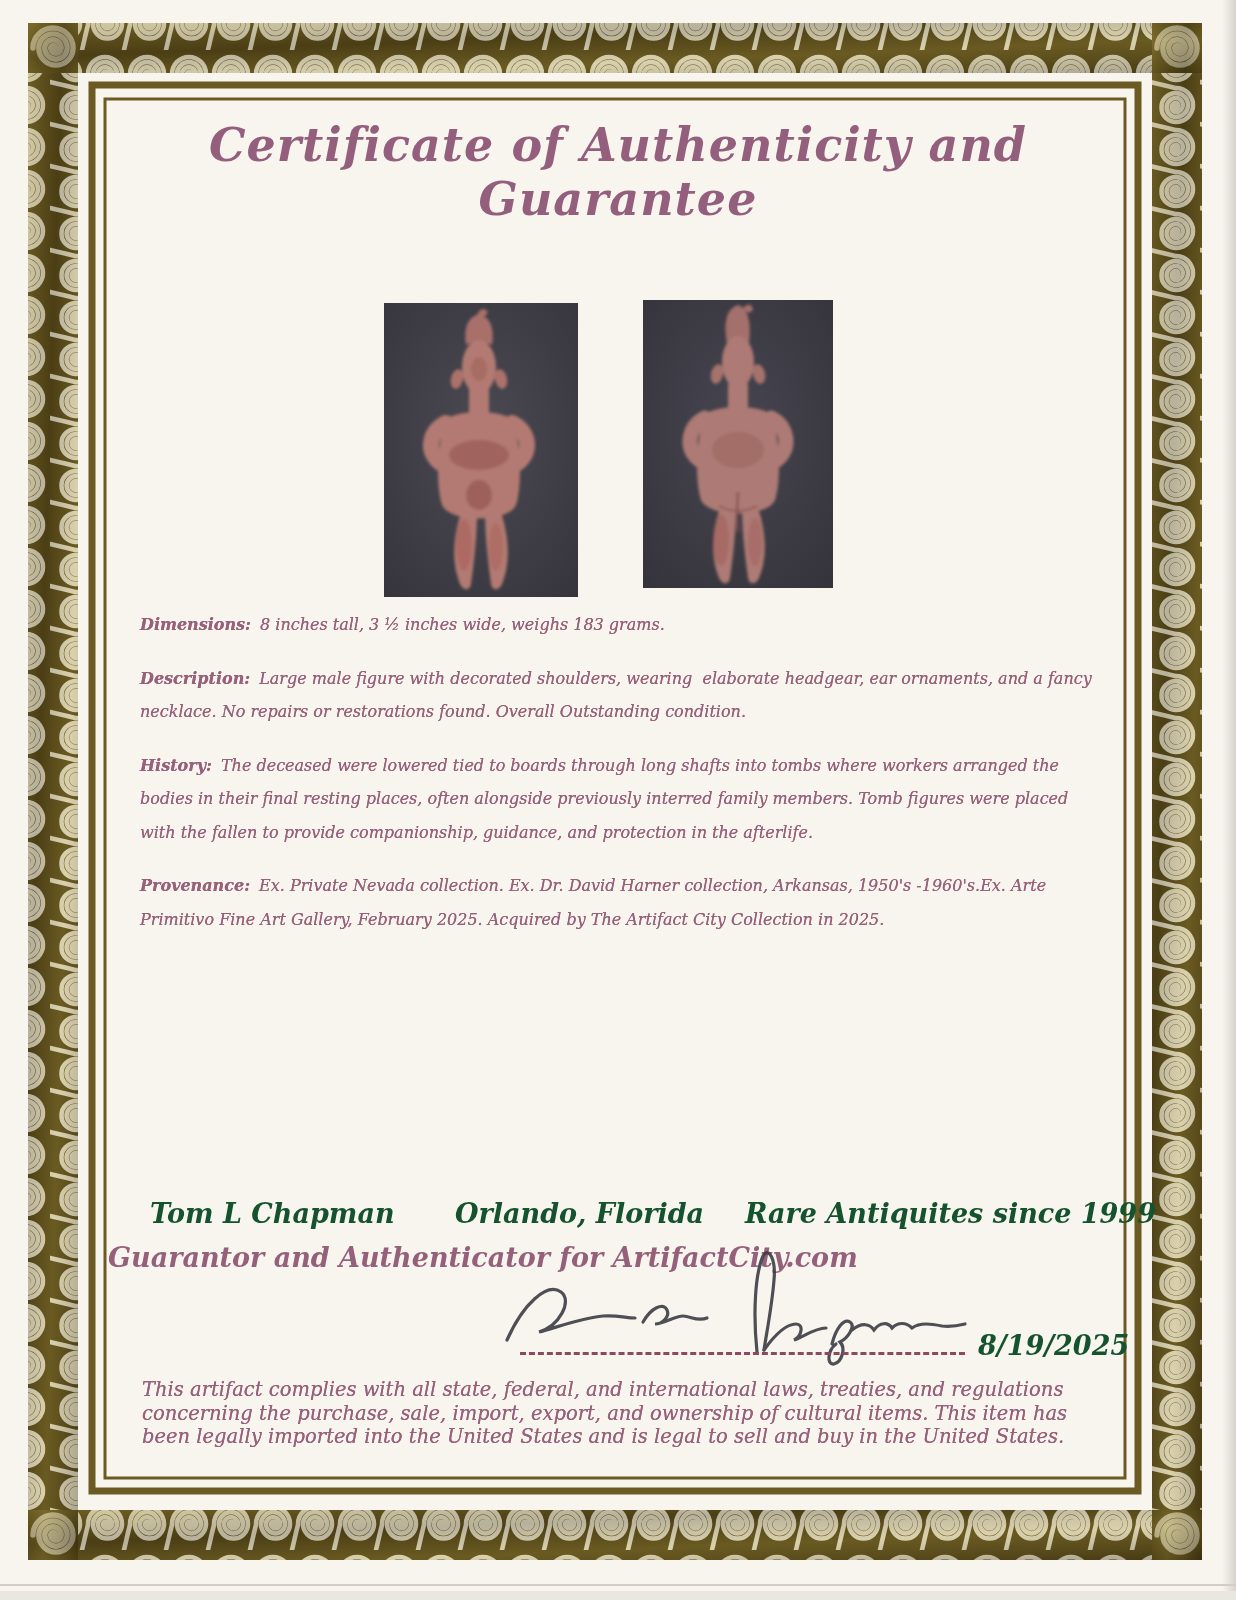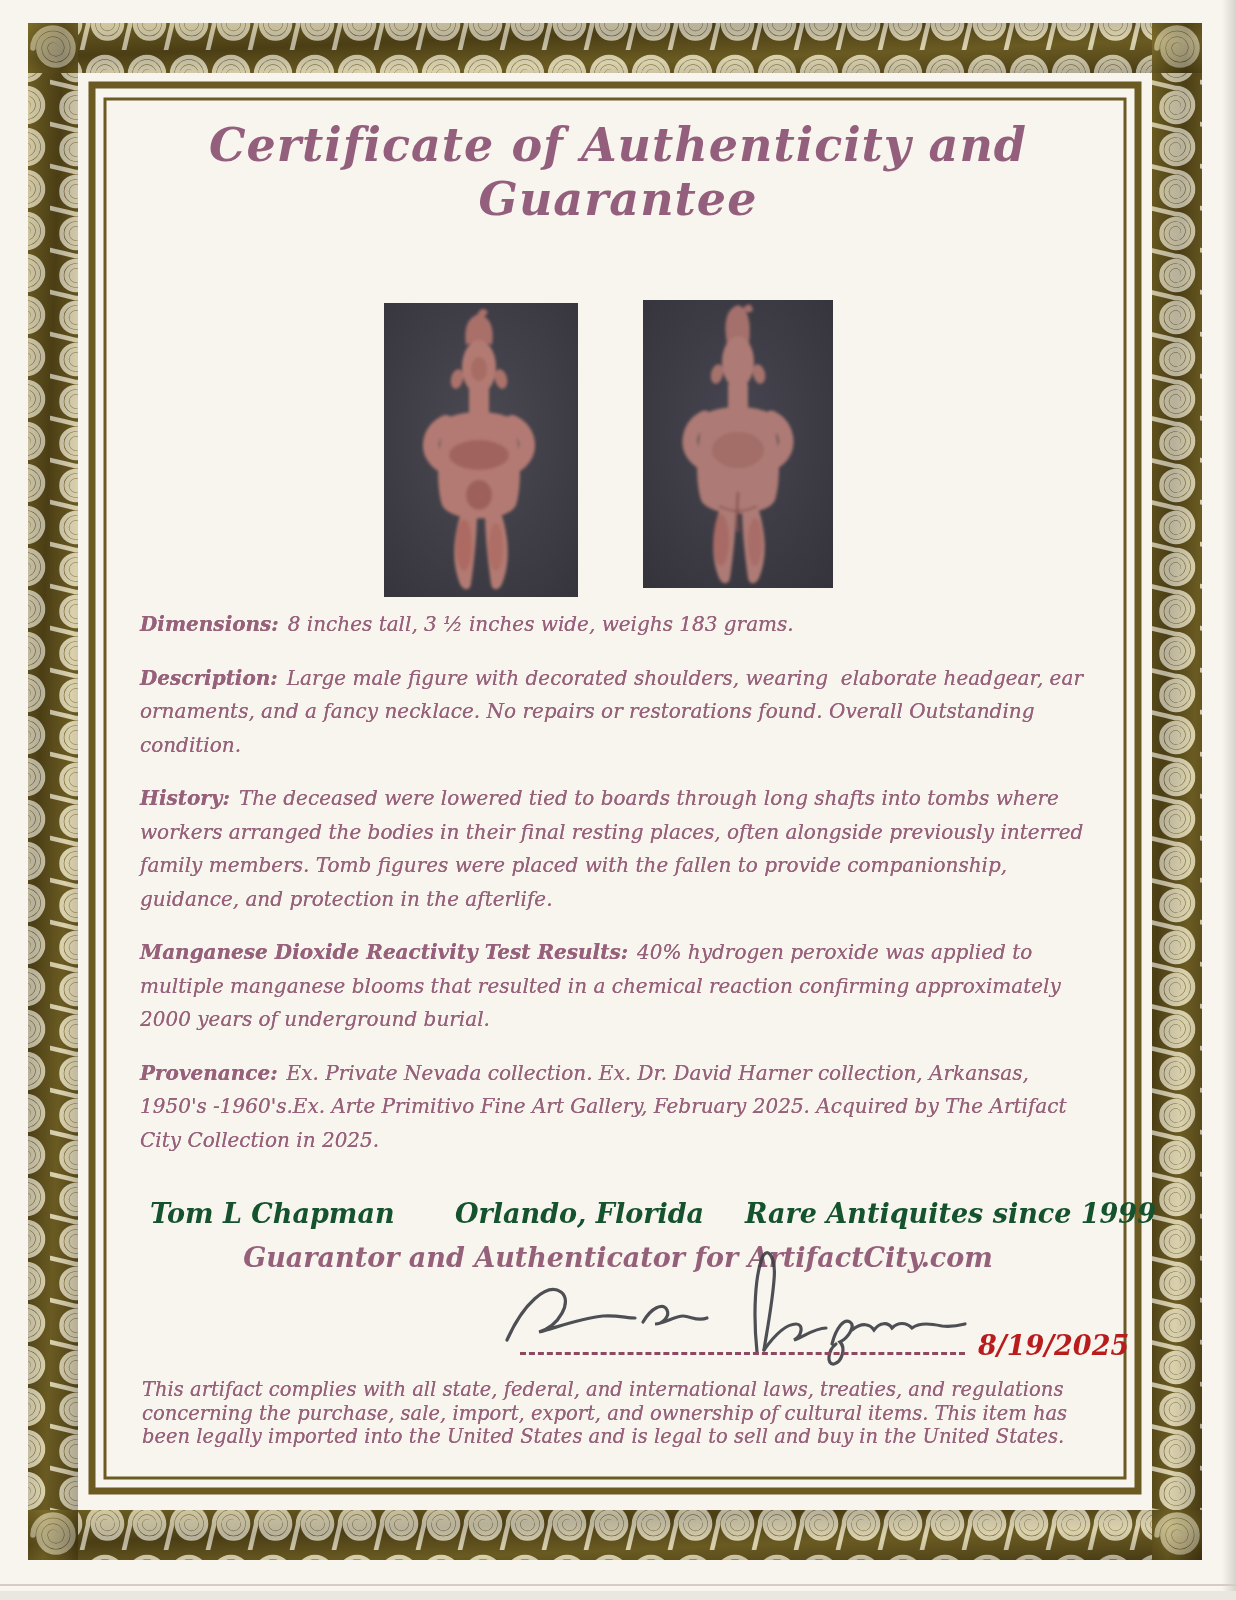--- a/index.html
+++ b/index.html
@@ -13,41 +13,41 @@
   .title{
     position:absolute;left:108px;top:118px;width:1020px;text-align:center;
     font-style:italic;font-weight:bold;font-size:46px;color:#935f7c;letter-spacing:1px;
   }
   .subtitle{
     position:absolute;left:143px;top:206px;width:950px;text-align:center;
     font-style:italic;font-weight:bold;font-size:26px;line-height:35px;color:#96607a;
   }
   .body-col{position:absolute;left:140px;top:608px;width:956px;}
   .sec{
-    margin:0 0 20px 0;font-style:italic;font-size:20px;line-height:33.5px;
+    margin:0 0 20px 0;font-style:italic;font-size:16px;line-height:33.5px;
     color:#97617b;text-shadow:0 0 .4px #97617b;
   }
   .sec b{font-weight:bold;margin-right:9px;}
   .signer-row{position:absolute;left:0;top:1198px;width:1236px;height:40px;}
   .signer-row span{
     position:absolute;font-style:italic;font-weight:bold;font-size:27px;color:#14532d;
   }
   .s-name{left:150px;} .s-loc{left:455px;text-align:right;} .s-tag{left:745px;}
   .guarantor{
-    position:absolute;left:108px;top:1242px;width:1020px;text-align:center;
+    position:absolute;left:108px;top:1242px;width:1020px;
     font-style:italic;font-weight:bold;font-size:27px;color:#95607a;
   }
   .sig-line{
     position:absolute;left:520px;top:1352px;width:445px;height:0;
     border-top:3px dashed #8c4960;
   }
   .sig-svg{position:absolute;left:495px;top:1248px;}
   .sig-date{
     position:absolute;left:978px;top:1330px;
-    font-style:italic;font-weight:bold;font-size:27px;color:#b91c1c;
+    font-style:italic;font-weight:bold;font-size:27px;color:#14532d;
   }
   .disclaimer{
     position:absolute;left:142px;top:1378px;width:950px;
     font-style:italic;font-size:19.5px;line-height:23.5px;color:#97617b;
     text-shadow:0 0 .4px #97617b;
   }
   
   .photo{position:absolute;}
   .photo1{left:384px;top:303px;}
   .photo2{left:643px;top:300px;}
@@ -182,23 +182,20 @@
     <p class="sec">
       <b>Dimensions:</b><span>8 inches tall, 3 ½ inches wide, weighs 183 grams.</span>
     </p>
     <p class="sec">
       <b>Description:</b><span>Large male figure with decorated shoulders, wearing &nbsp;elaborate headgear, ear ornaments, and a fancy necklace. No repairs or restorations found. Overall Outstanding condition.</span>
     </p>
     <p class="sec">
       <b>History:</b><span>The deceased were lowered tied to boards through long shafts into tombs where workers arranged the bodies in their final resting places, often alongside previously interred family members. Tomb figures were placed with the fallen to provide companionship, guidance, and protection in the afterlife.</span>
     </p>
     <p class="sec">
-      <b>Manganese Dioxide Reactivity Test Results:</b><span>40% hydrogen peroxide was applied to multiple manganese blooms that resulted in a chemical reaction confirming approximately 2000 years of underground burial.</span>
-    </p>
-    <p class="sec">
       <b>Provenance:</b><span>Ex. Private Nevada collection. Ex. Dr. David Harner collection, Arkansas, 1950's -1960's.Ex. Arte Primitivo Fine Art Gallery, February 2025. Acquired by The Artifact City Collection in 2025.</span>
     </p>
   </div>
 
   <div class="signer-row">
     <span class="s-name">Tom L Chapman</span>
     <span class="s-loc">Orlando, Florida</span>
     <span class="s-tag">Rare Antiquites since 1999</span>
   </div>
 

